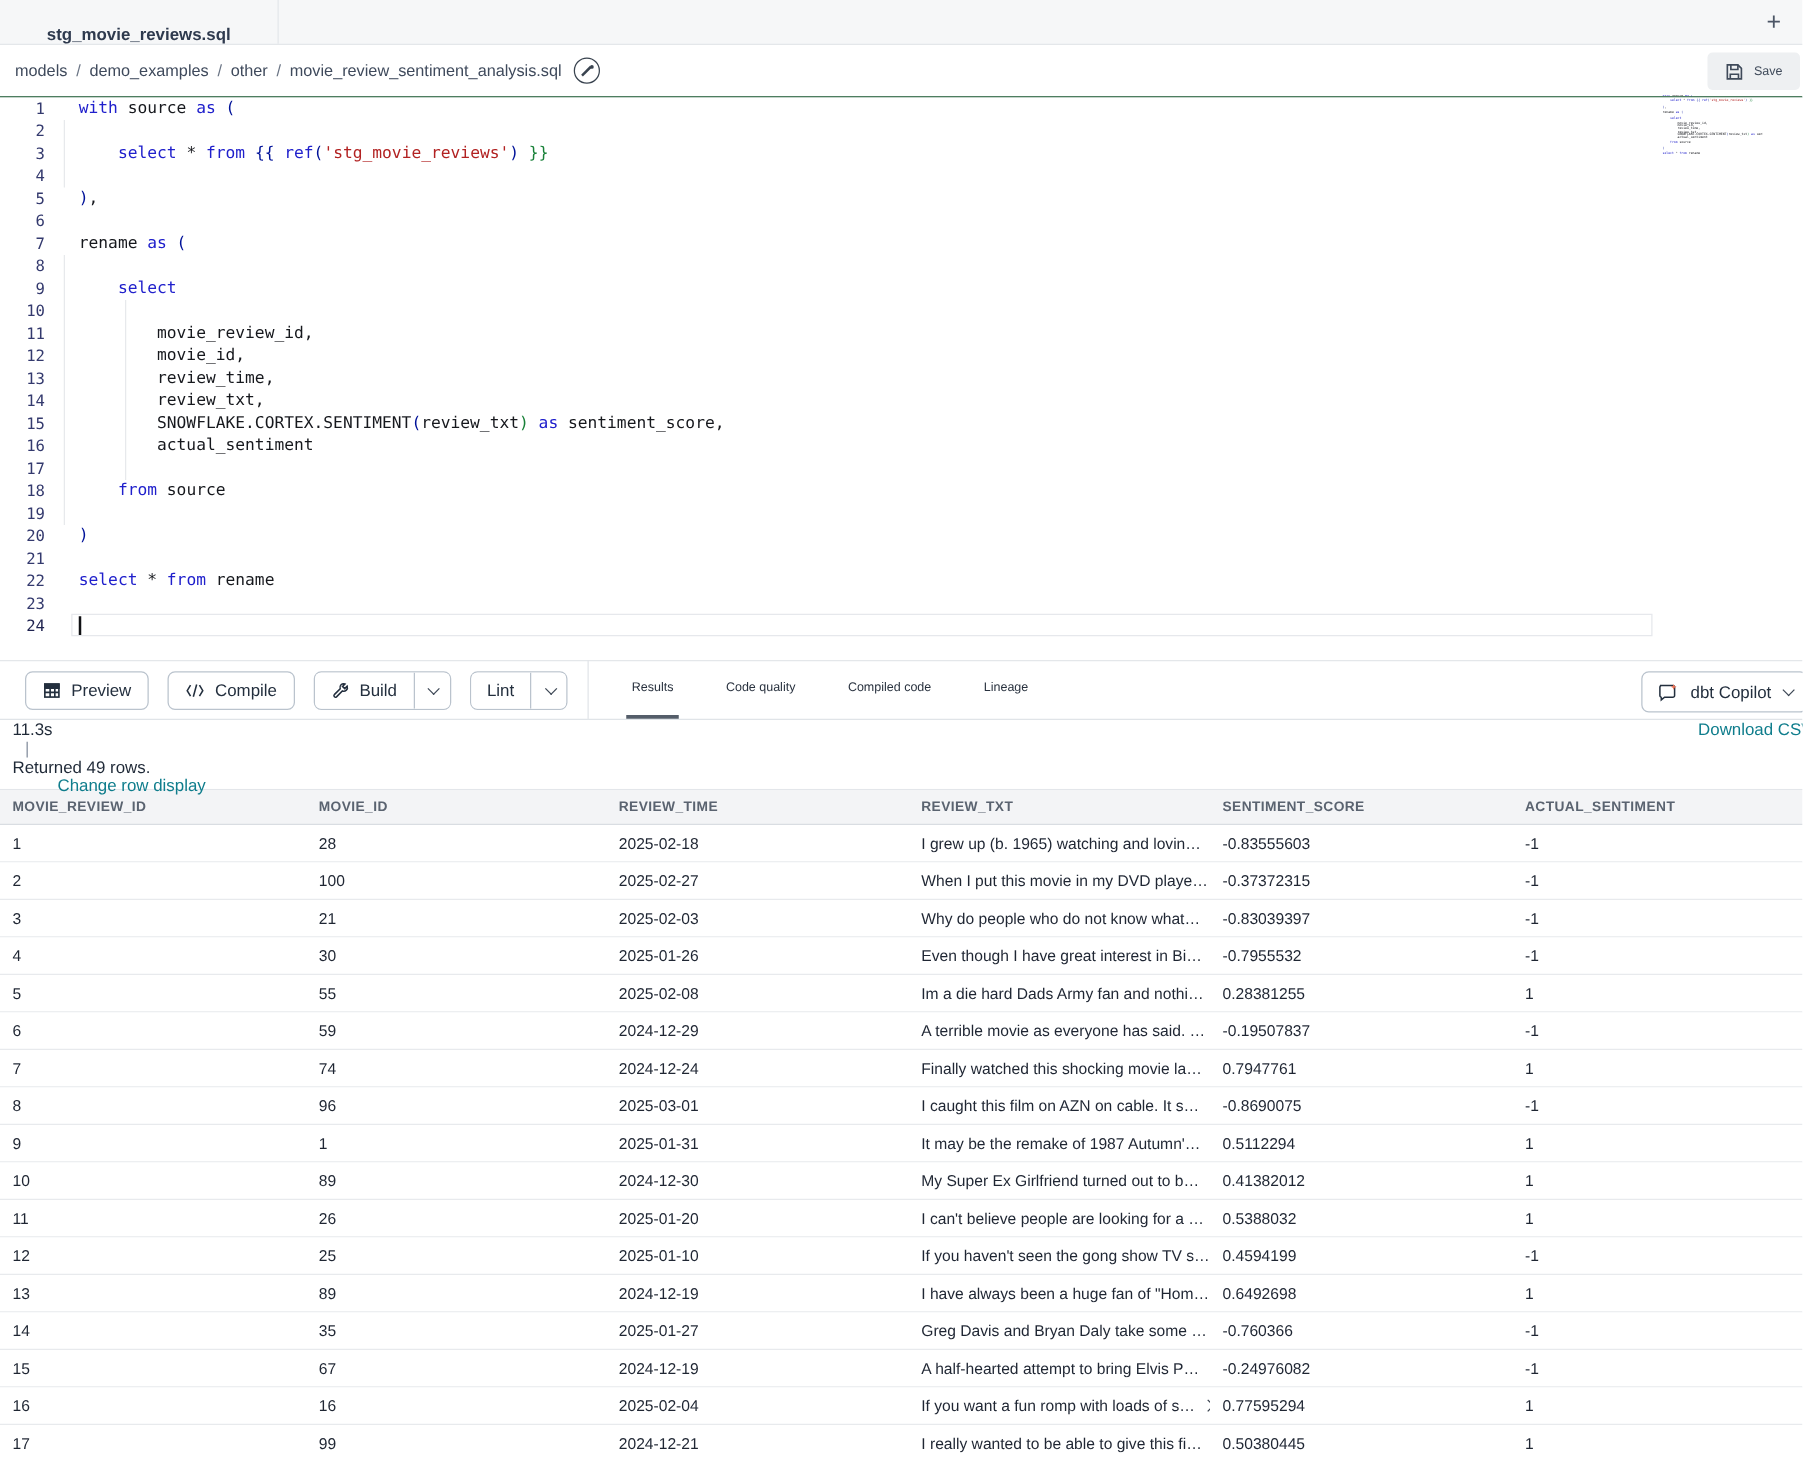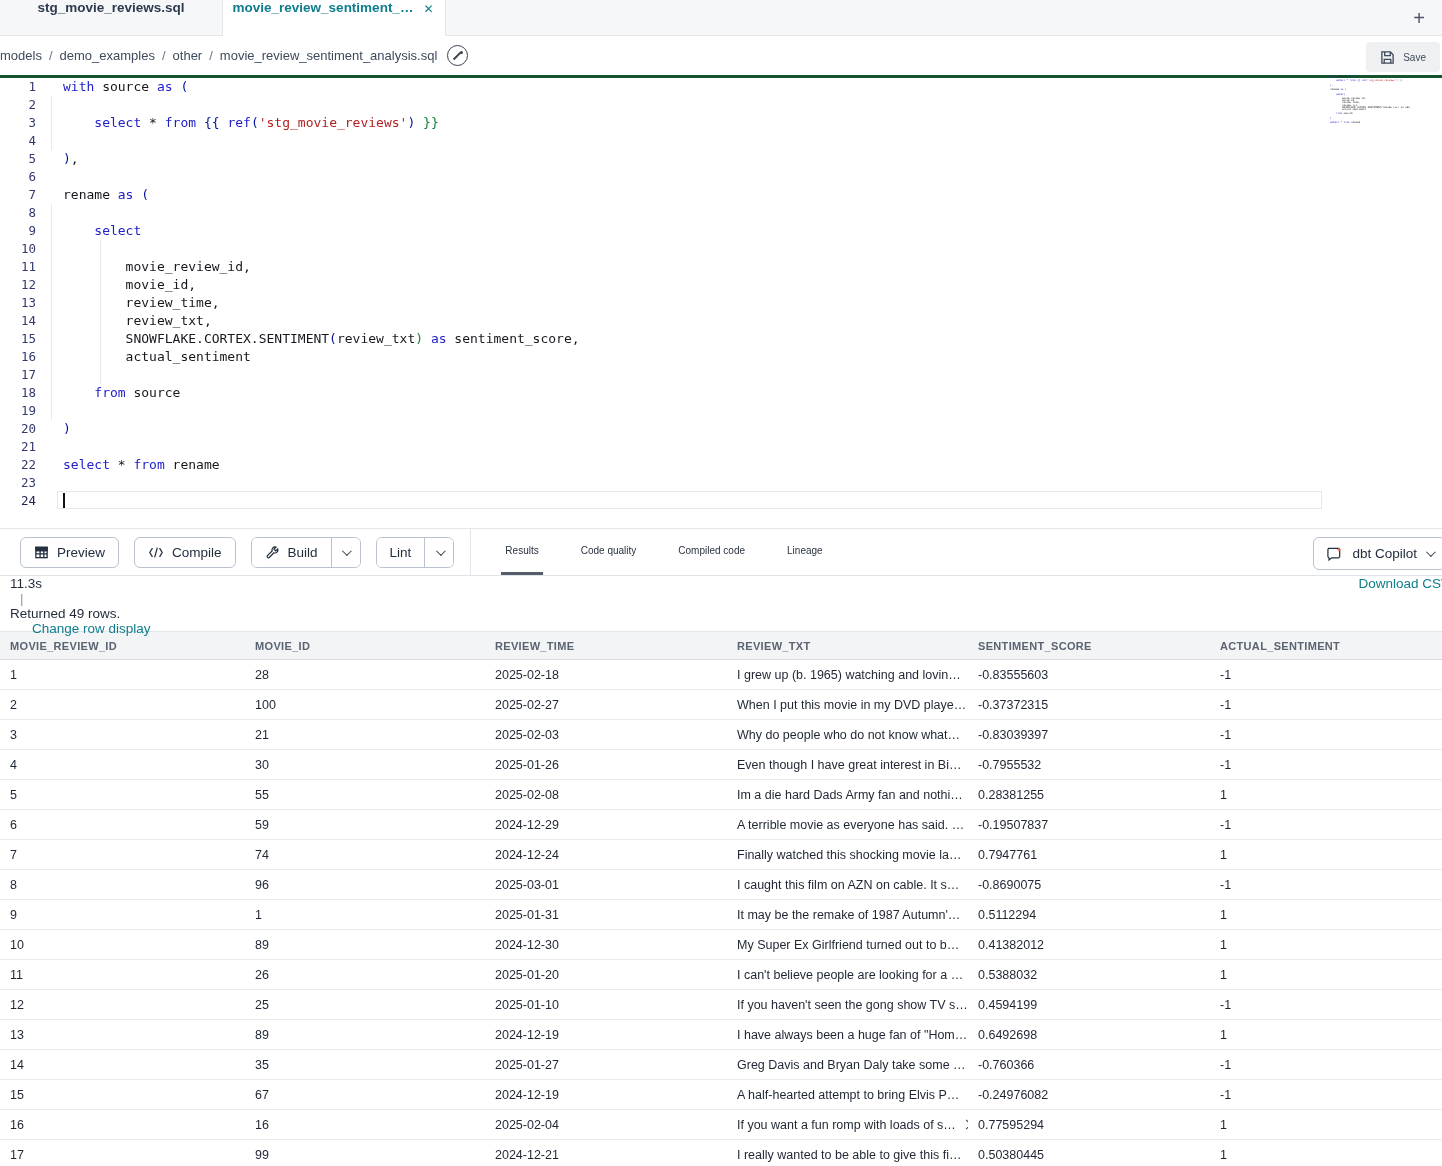--- a/index.html
+++ b/index.html
@@ -2,33 +2,33 @@
 <html><head>
 <meta charset="utf-8">
 <style>
   * { margin:0; padding:0; box-sizing:border-box; }
   html,body { width:1442px; height:1166px; overflow:hidden; background:#fff;
     font-family:"Liberation Sans", sans-serif; color:#242c39; }
 
   
   .tabbar { height:36px; background:#f6f7f8; border-bottom:1px solid #e4e7ea;
     display:flex; align-items:stretch; position:relative; }
-  .tab { width:223px; display:flex; align-items:flex-start; justify-content:center;
+  .tab { width:223px; display:flex; align-items:flex-end; justify-content:center;
     font-size:13.5px; font-weight:700; color:#2e3a4e; border-right:1px solid #e4e7ea;
     cursor:pointer; gap:8px; }
   .tab.active { background:#fff; color:#0f7d8c; border-bottom:1px solid #fff;
     margin-bottom:-1px; }
   .tab .close { font-size:12px; font-weight:400; color:#0f7d8c; padding:2px; }
   .newtab { position:absolute; right:8px; top:0; height:36px; width:30px;
     display:flex; align-items:center; justify-content:center; font-size:20px;
     font-weight:300; color:#4c5666; cursor:pointer; }
 
   
-  .crumbbar { height:42px; background:#fff; border-bottom:3px solid #14532d;
-    display:flex; align-items:center; padding:0 10px 0 0; position:relative; }
+  .crumbbar { height:42px; background:#fff; border-bottom:1px solid #14532d;
+    display:flex; align-items:center; padding:0 10px 0 12px; position:relative; }
   .crumbs { font-size:13px; color:#3f4a5c; display:flex; gap:7px; align-items:center; }
   .crumbs .sep { color:#6b7585; }
   .copilot-circle { width:21px; height:21px; border:1.6px solid #39434f; border-radius:50%;
     margin-left:10px; position:relative; cursor:pointer; }
   .copilot-circle::before { content:""; position:absolute; left:4px; top:9px; width:10px;
     height:1.6px; background:#39434f; transform:rotate(-45deg); }
   .copilot-circle::after { content:""; position:absolute; right:4px; top:5px; width:3px;
     height:3px; border-radius:50%; background:#39434f; }
   .savebtn { position:absolute; right:2px; top:6px; height:30px; padding:0 14px;
     background:#eef0f2; border:none; border-radius:4px; display:flex; align-items:center;
@@ -77,21 +77,21 @@
   .rtab.active { font-weight:400; border-bottom-color:#545d69; }
   .copilotbtn { position:absolute; right:-4px; top:8px; height:33px; background:#fff;
     border:1px solid #bac3cd; border-radius:6px; display:flex; align-items:center;
     gap:9px; padding:0 12px; font-size:13.5px; color:#232f3e; cursor:pointer; }
 
   
   .metabar { height:55px; display:flex; align-items:flex-start; padding:0 10px;
     font-size:13.5px; color:#1f2937; position:relative;flex-direction:column; }
   .metabar .pipe { color:#8d97a5; margin:0 10px; }
   .link { color:#0f7d8c; cursor:pointer; }
-  .metabar .change { margin-left:22px; }
+  .metabar .change { margin-left:36px; }
   .metabar .dl { position:absolute; right:-8px; }
 
   
   .rtable { height:535px; overflow:hidden; }
   .trow { display:grid; grid-template-columns:245px 240px 242px 241px 242px auto;
     align-items:center; }
   .thead { height:29px; background:#f3f4f6; border-top:1px solid #e3e6ea;
     border-bottom:1px solid #d9dde2; }
   .thead .tcell { font-size:11px; font-weight:700; letter-spacing:.03em; color:#5a6370; }
   .tbody-row { height:30px; border-bottom:1px solid #e8eaed; background:#fff; }
@@ -103,24 +103,20 @@
     flex:none; cursor:pointer; }
 
   svg.icon { display:block; }
 </style>
 </head>
 <body>
 
 <div class="tabbar">
   <div class="tab">
     <span>stg_movie_reviews.sql</span>
-  </div>
-  <div class="tab active">
-    <span>movie_review_sentiment_…</span>
-    <span class="close">✕</span>
   </div>
   <div class="newtab">+</div>
 </div>
 
 <div class="crumbbar">
   <div class="crumbs">
       <span>models</span>
       <span class="sep">/</span>
       <span>demo_examples</span>
       <span class="sep">/</span>

